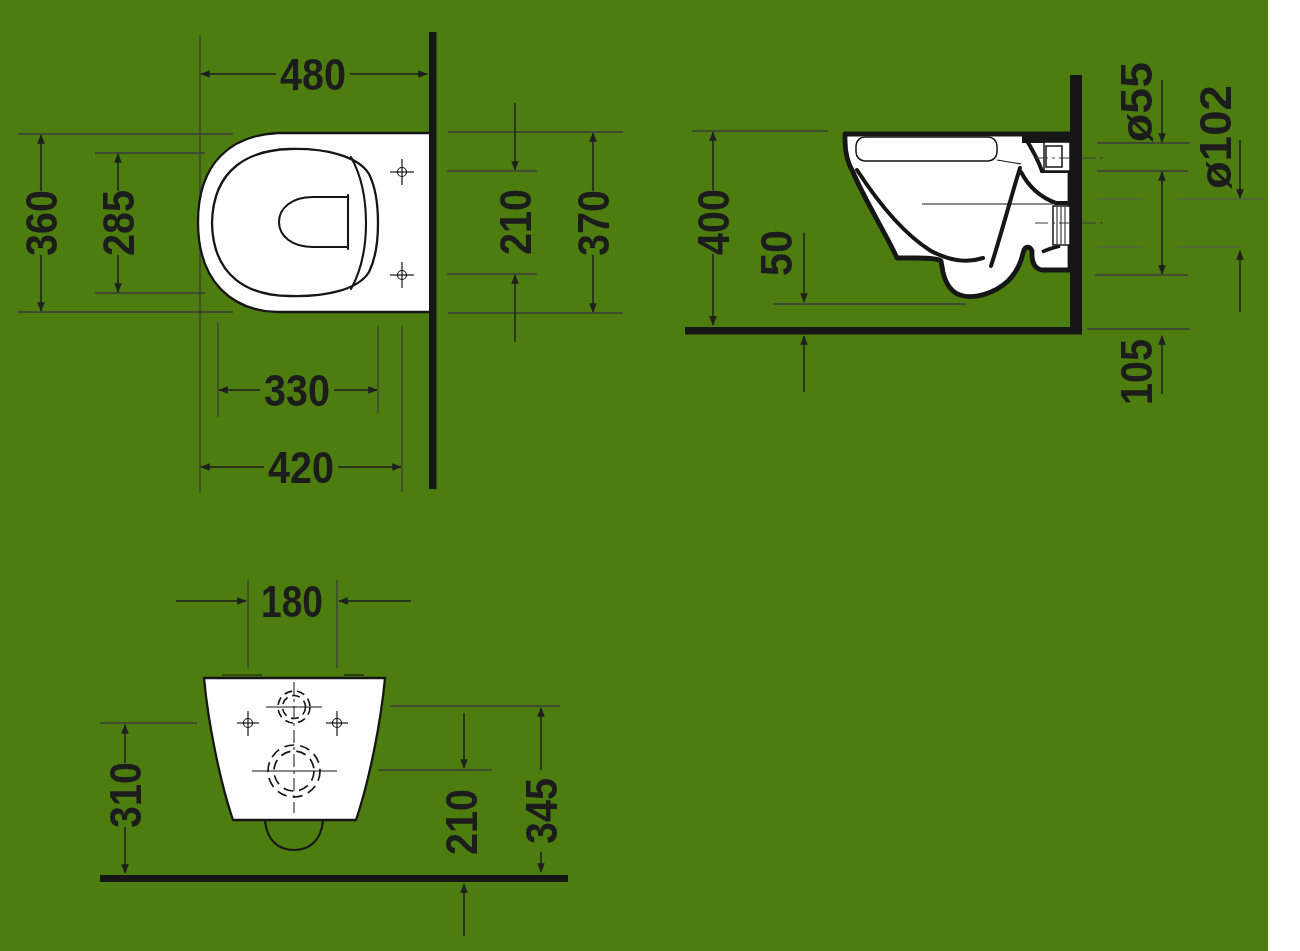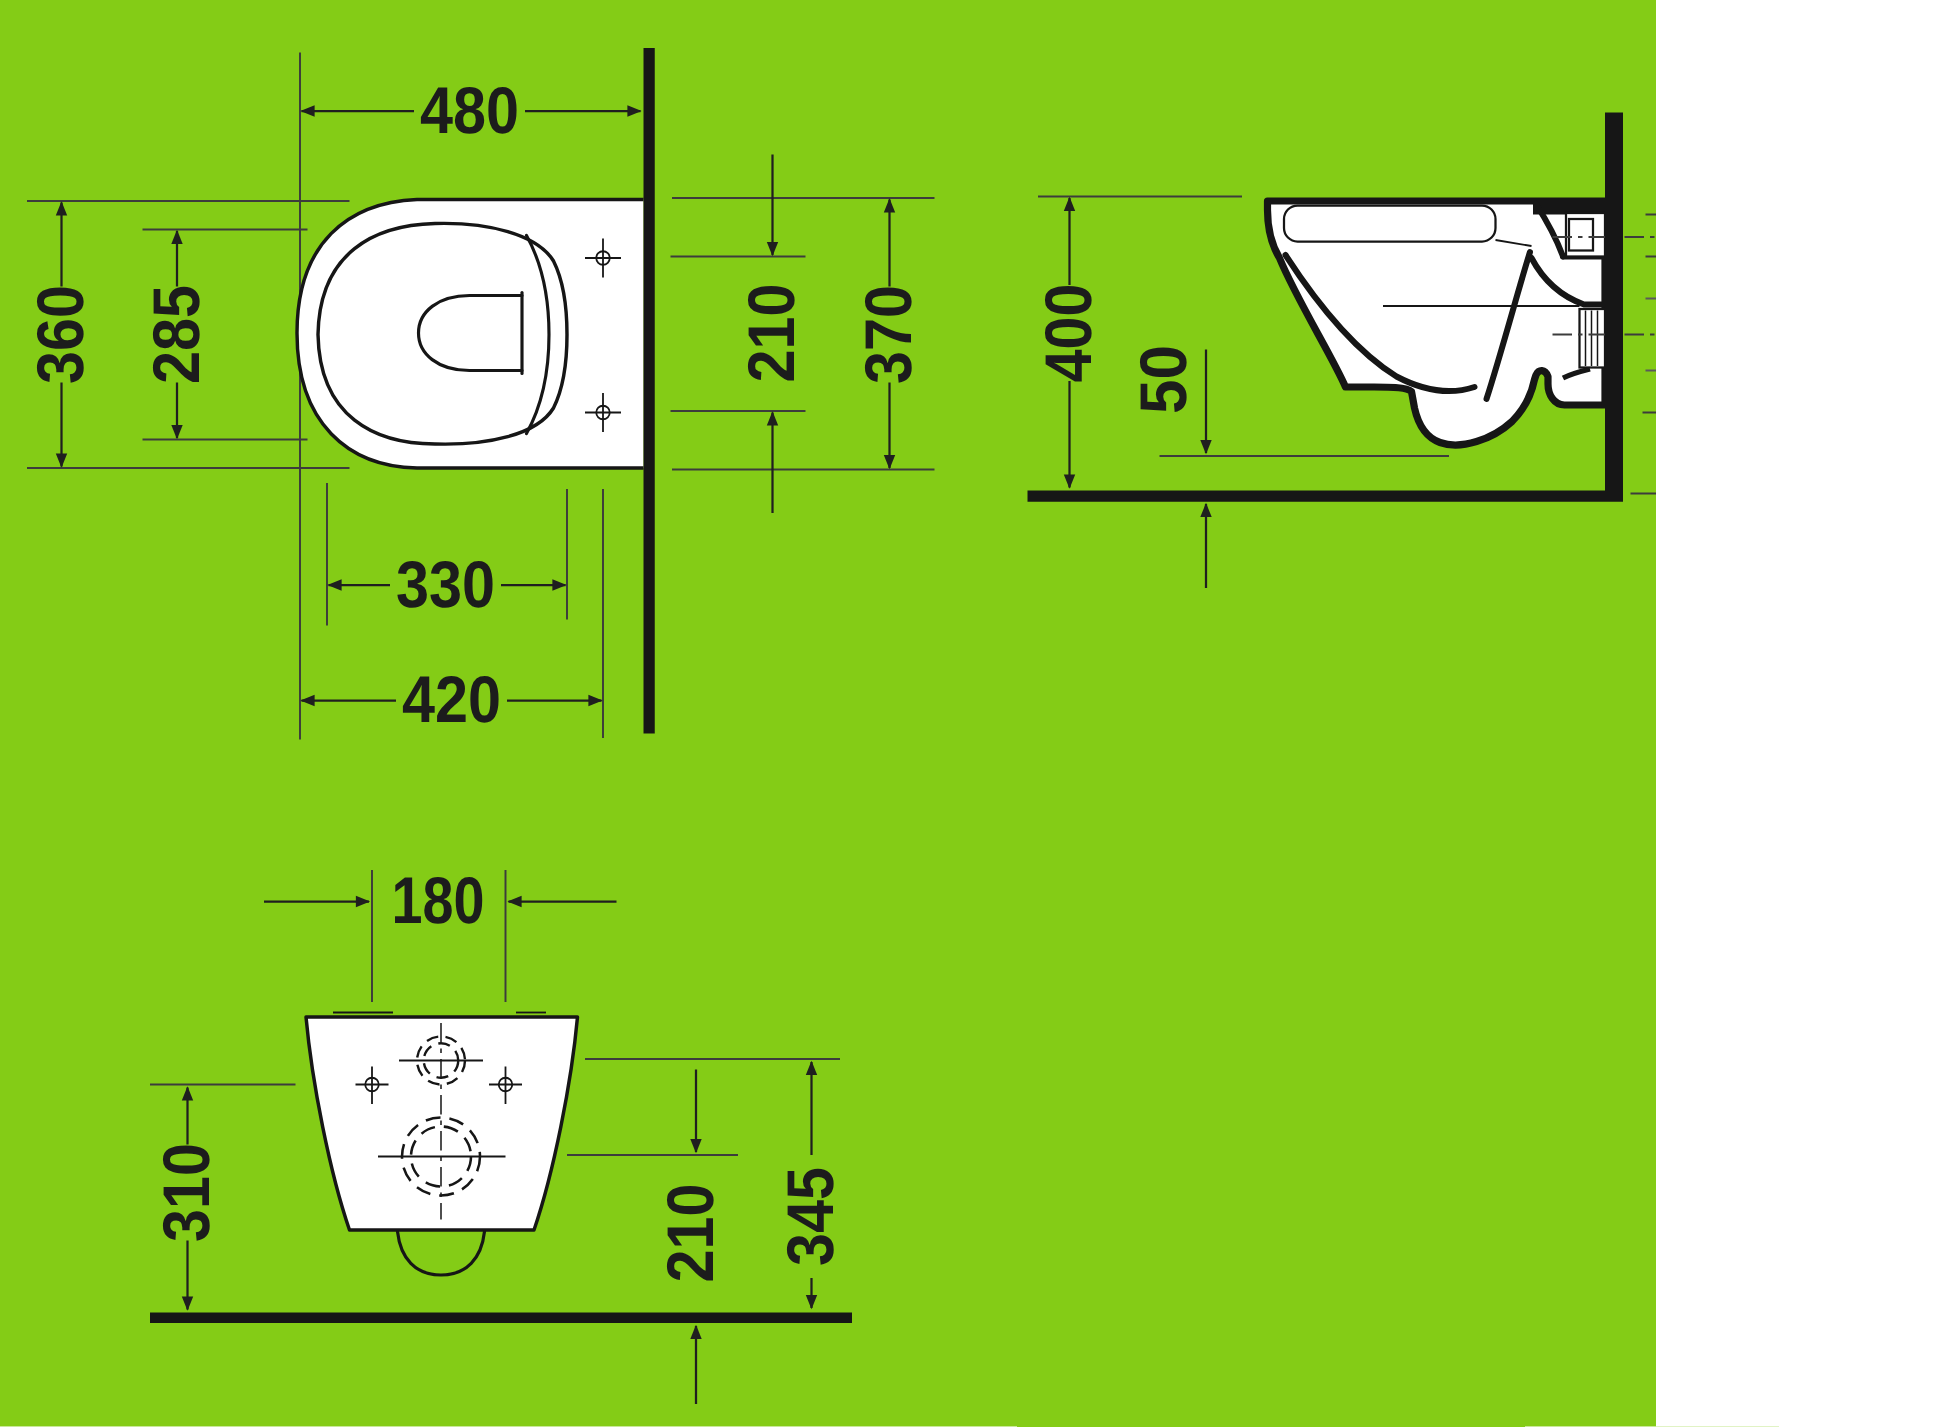--- a/index.html
+++ b/index.html
@@ -1,16 +1,16 @@
 <!DOCTYPE html>
 <html><head>
 <meta charset="utf-8">
 <style>
   html,body{margin:0;padding:0;background:#ffffff;}
-  .stage{width:1104px;height:951px;position:relative;background:#84cc16;overflow:hidden;}
+  .stage{width:1268px;height:951px;position:relative;background:#4d7c0f;overflow:hidden;}
   svg{display:block;}
   .ln  {stroke:#3c3c3c;stroke-width:1.3;fill:none;}
   .lng {stroke:#5a5a5a;stroke-width:1.2;fill:none;}
   .cl  {stroke:#3c3c3c;stroke-width:1.2;fill:none;stroke-dasharray:13 4 3 4;}
   .dm  {stroke:#1f1f1f;stroke-width:1.5;fill:none;}
   .t2  {stroke:#161616;stroke-width:2.3;fill:#fff;stroke-linejoin:round;}
   .t2n {stroke:#161616;stroke-width:2.1;fill:none;stroke-linecap:round;}
   .t4  {stroke:#161616;stroke-width:4.8;fill:#fff;stroke-linejoin:round;}
   .t4n {stroke:#161616;stroke-width:4;fill:none;stroke-linecap:round;}
   .tn  {stroke:#161616;stroke-width:1.5;fill:#fff;}

